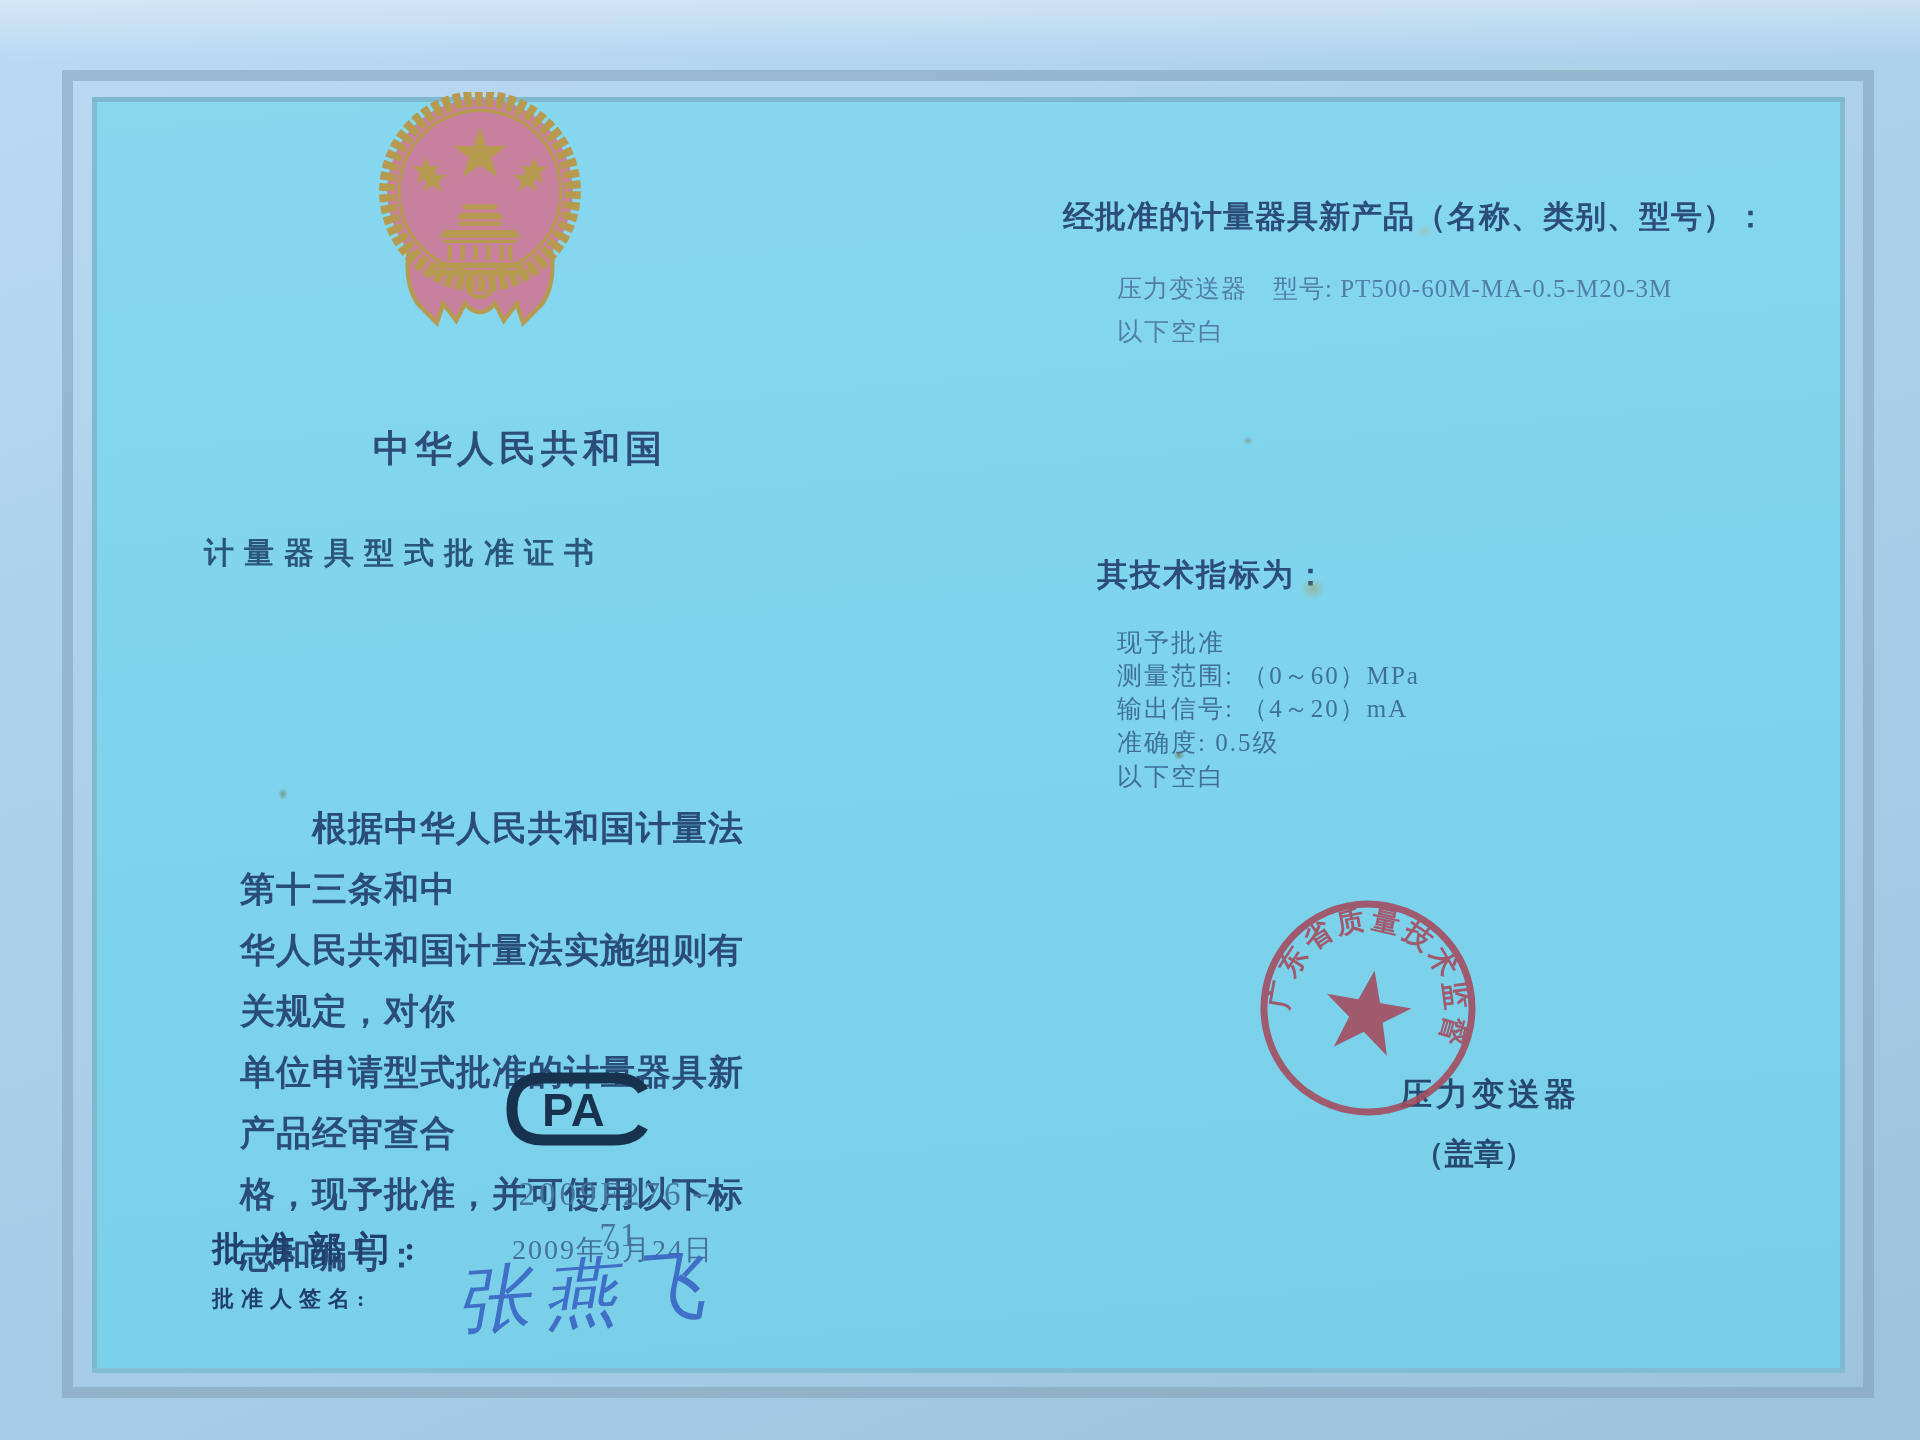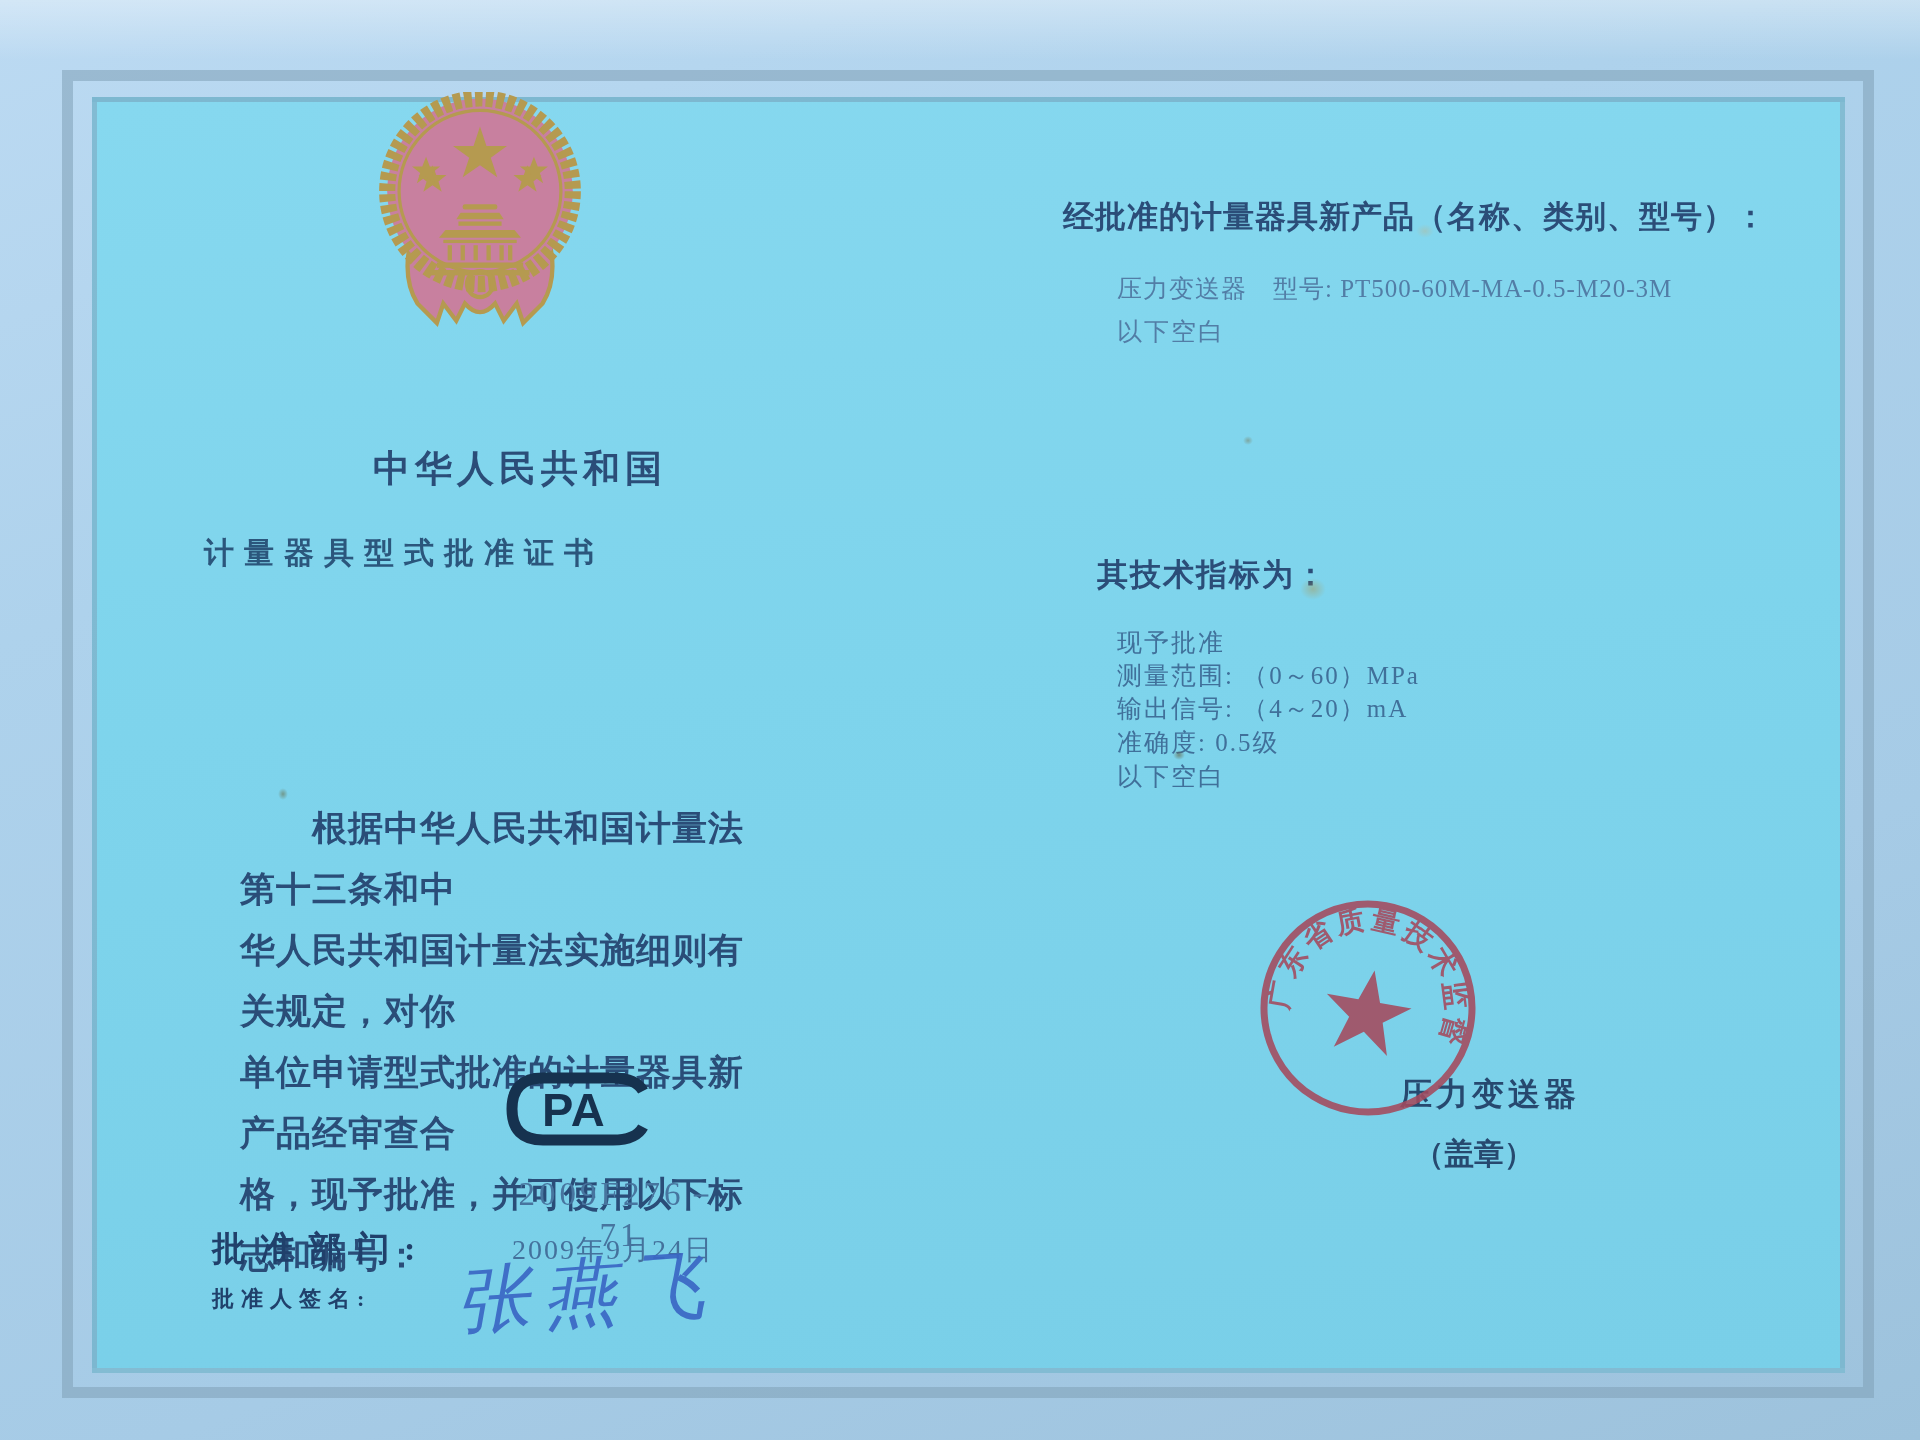--- a/index.html
+++ b/index.html
@@ -19,21 +19,21 @@
   }
   #frame-inner{
     position:absolute;left:92px;top:97px;right:75px;bottom:67px;
     border:5px solid rgba(128,160,183,0.5);
     background:linear-gradient(175deg,#86d8ef 0%,#7ed4ec 45%,#79cfe8 100%);
   }
   .abs{position:absolute;}
   
   #country-name{
     left:330px;top:424px;width:380px;text-align:center;
-    font-size:37px;font-weight:700;letter-spacing:5px;color:#2b4d78;margin-top:20px;
+    font-size:37px;font-weight:700;letter-spacing:5px;color:#2b4d78;
   }
   #cert-title{
     left:204px;top:533px;width:620px;
     font-size:30px;font-weight:700;letter-spacing:10px;color:#2b567c;
   }
   #company-row{left:185px;top:652px;width:470px;height:56px;}
   #company-name{
     position:absolute;left:0;top:0;width:398px;height:48px;
     font-size:36px;color:#41709a;border-bottom:3px solid #2f5e8a;
     letter-spacing:2px;white-space:nowrap;

